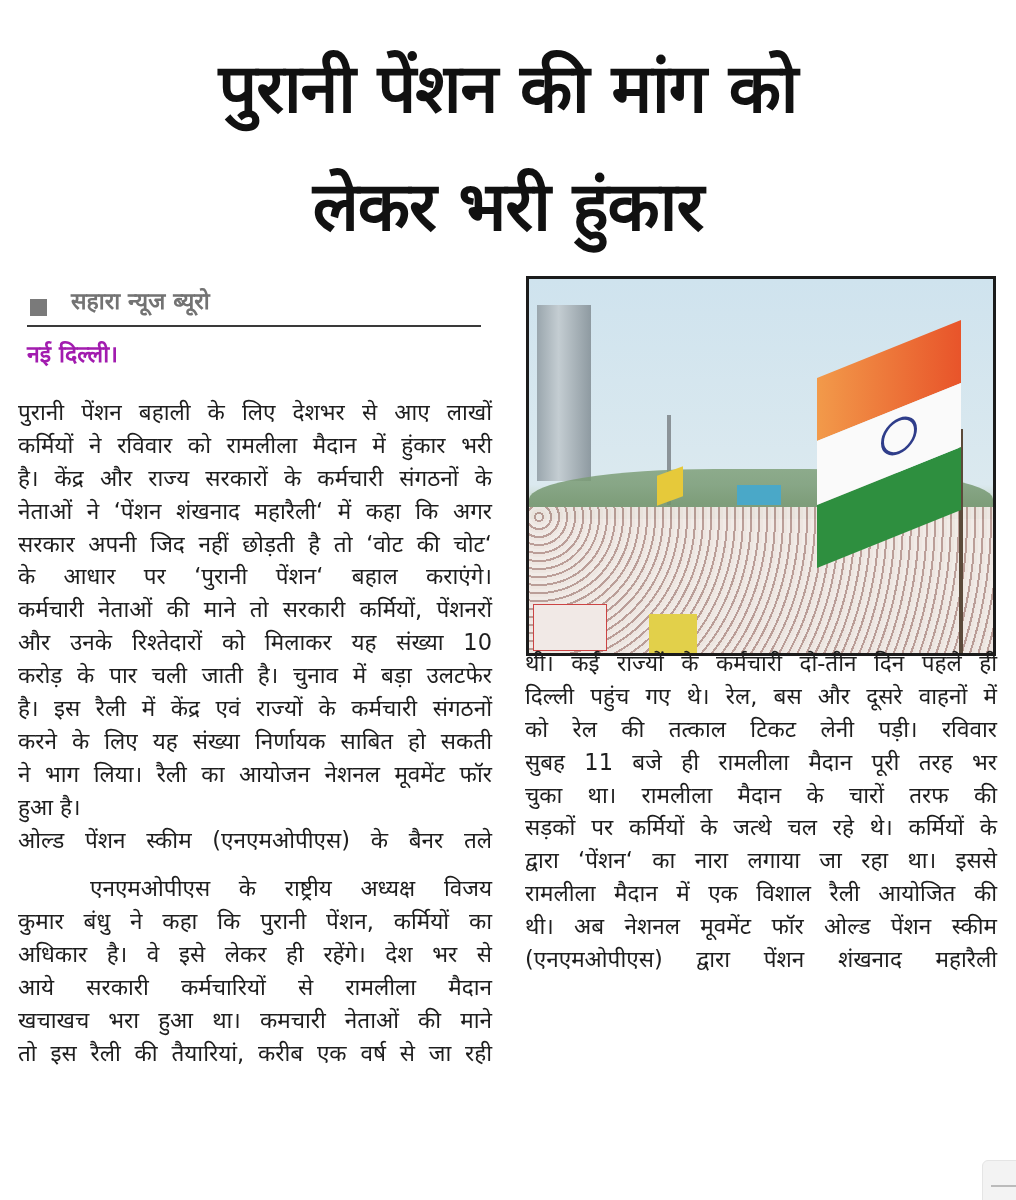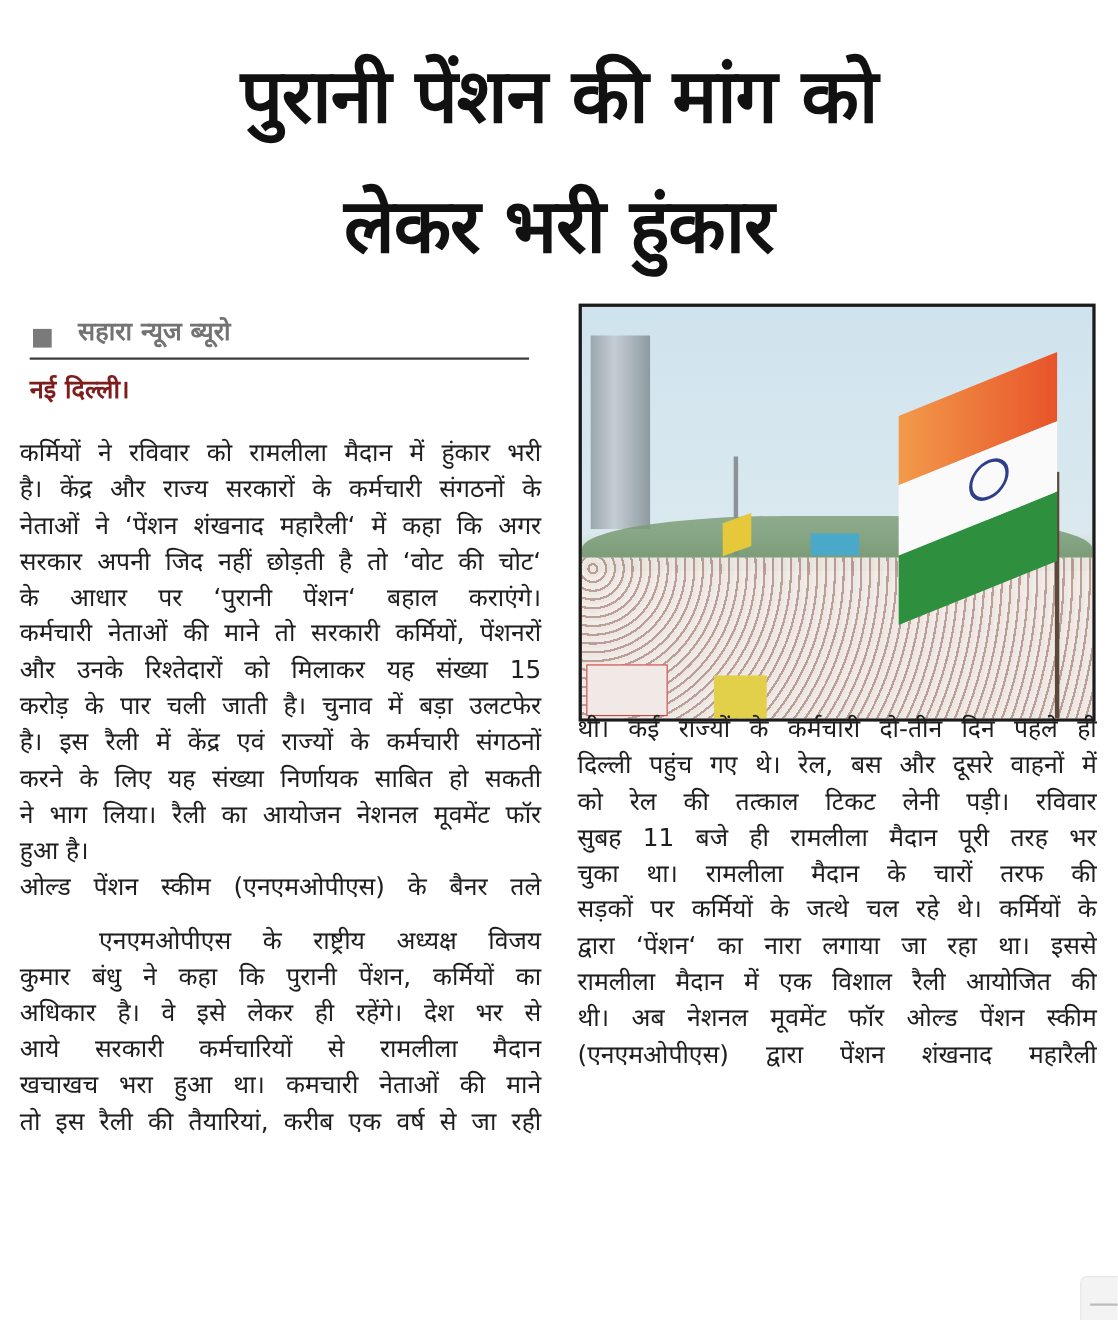--- a/index.html
+++ b/index.html
@@ -15,21 +15,21 @@
   .headline .line { display:block; white-space:nowrap; }
   .byline {
     position:absolute; left:30px; top:284px; font-size:23px; font-weight:bold; color:#737373;
     display:flex; align-items:flex-end; gap:24px;
   }
   .byline .square { width:17px; height:17px; background:#7a7a7a; display:inline-block; }
   .rule {
     position:absolute; left:27px; top:325px; width:454px; height:2px; background:#3a3a3a;
   }
   .dateline {
-    position:absolute; left:27px; top:337px; font-size:23px; font-weight:bold; color:#7f1d1d;
+    position:absolute; left:27px; top:337px; font-size:23px; font-weight:bold; color:#a21caf;
   }
   .col {
     position:absolute; font-size:22.5px; line-height:32.9px; color:#1e1e1e;
     text-align:justify; text-align-last:justify;
   }
   .col .ln { display:block; white-space:nowrap; height:32.9px; overflow:visible; }
   .col .ln.last { text-align-last:left; }
   .col .ln.indent { padding-left:72px;margin-top:16px; }
   .col-left { left:18px; top:396px; width:474px; }
   .col-right { left:525px; top:647px; width:472px; }
@@ -120,27 +120,28 @@
   <div class="flag">
     <div class="saffron"></div>
     <div class="white">
         <div class="chakra"></div>
       </div>
     <div class="green"></div>
   </div>
 </div>
 
 <div class="col col-left">
+  <span class="ln">पुरानी पेंशन बहाली के लिए देशभर से आए लाखों</span>
   <span class="ln">कर्मियों ने रविवार को रामलीला मैदान में हुंकार भरी</span>
   <span class="ln">है। केंद्र और राज्य सरकारों के कर्मचारी संगठनों के</span>
   <span class="ln">नेताओं ने ‘पेंशन शंखनाद महारैली‘ में कहा कि अगर</span>
   <span class="ln">सरकार अपनी जिद नहीं छोड़ती है तो ‘वोट की चोट‘</span>
   <span class="ln">के आधार पर ‘पुरानी पेंशन‘ बहाल कराएंगे।</span>
   <span class="ln">कर्मचारी नेताओं की माने तो सरकारी कर्मियों, पेंशनरों</span>
-  <span class="ln">और उनके रिश्तेदारों को मिलाकर यह संख्या 15</span>
+  <span class="ln">और उनके रिश्तेदारों को मिलाकर यह संख्या 10</span>
   <span class="ln">करोड़ के पार चली जाती है। चुनाव में बड़ा उलटफेर</span>
   <span class="ln">है। इस रैली में केंद्र एवं राज्यों के कर्मचारी संगठनों</span>
   <span class="ln">करने के लिए यह संख्या निर्णायक साबित हो सकती</span>
   <span class="ln">ने भाग लिया। रैली का आयोजन नेशनल मूवमेंट फॉर</span>
   <span class="ln last">हुआ है।</span>
   <span class="ln">ओल्ड पेंशन स्कीम (एनएमओपीएस) के बैनर तले</span>
   <span class="ln indent">एनएमओपीएस के राष्ट्रीय अध्यक्ष विजय</span>
   <span class="ln">कुमार बंधु ने कहा कि पुरानी पेंशन, कर्मियों का</span>
   <span class="ln">अधिकार है। वे इसे लेकर ही रहेंगे। देश भर से</span>
   <span class="ln">आये सरकारी कर्मचारियों से रामलीला मैदान</span>

